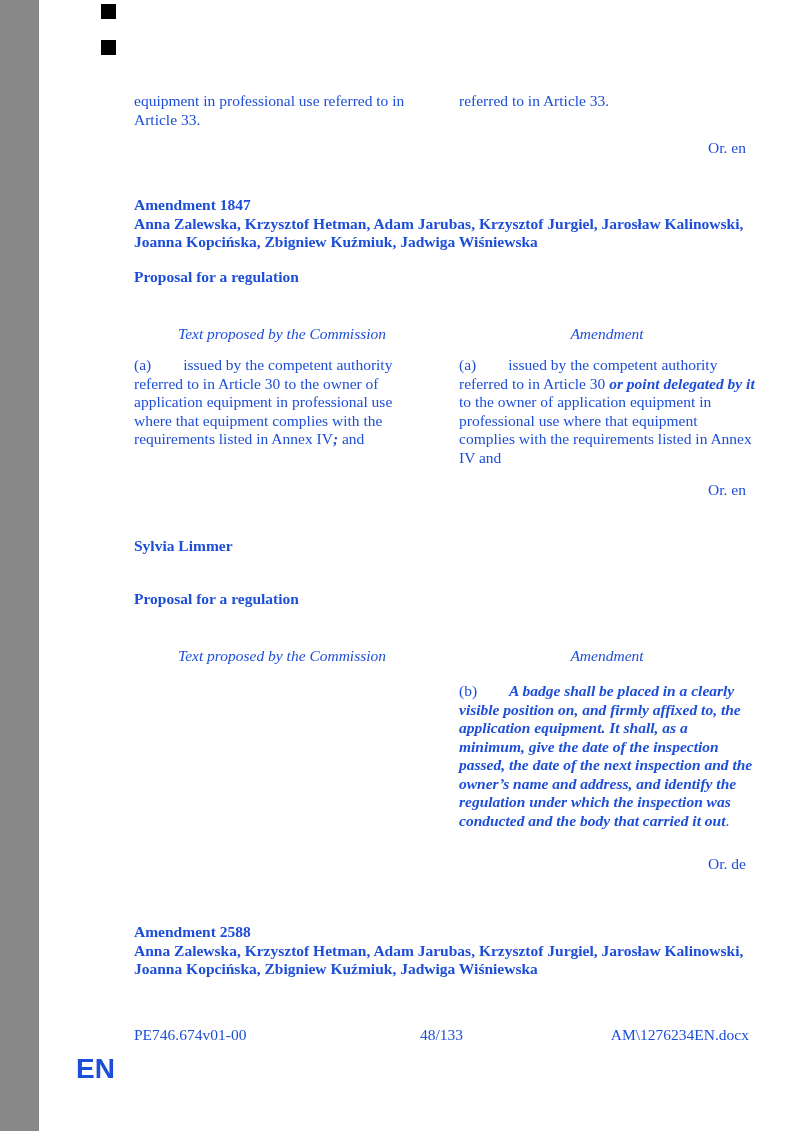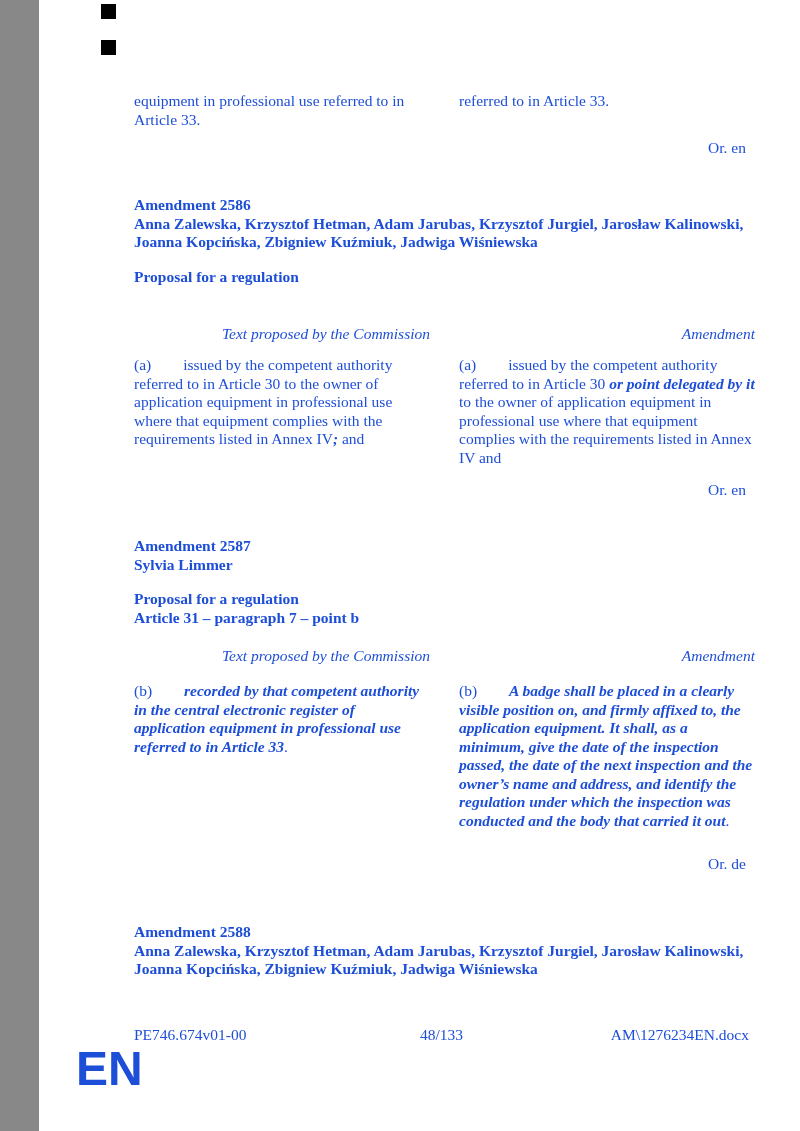--- a/index.html
+++ b/index.html
@@ -9,78 +9,75 @@
     background:#ffffff;
     font-family:"Liberation Serif", serif;
     font-size:15.5px;
     line-height:18.5px;
     color:#1d4ed8;
     overflow:hidden;
     margin-left:39px;
   }
   .abs{position:absolute;}
   .italic{font-style:italic;}
-  .center{text-align:right;}
+  .center{text-align:center;}
   .right{text-align:right;}
   .rg{font-weight:normal;font-style:normal;}
   .bi{font-weight:bold;font-style:italic;}
   .tab{display:inline-block;width:32px;}
   .col-left{left:95px;width:296px;}
   .col-right{left:420px;width:296px;}
   .fullcol{left:95px;width:612px;}
   .head-block div{font-weight:bold;}
   .reg-mark{position:absolute;left:62px;width:15px;height:15px;background:#000;}
   .footer{
     position:absolute;left:95px;top:1026px;width:615px;
     display:grid;grid-template-columns:1fr auto 1fr;align-items:baseline;
   }
   .footer .fc{text-align:center;}
   .footer .fr{text-align:right;}
   .lang{
     position:absolute;left:37px;top:1051px;
     font-family:"Liberation Sans", sans-serif;
-    font-weight:bold;font-size:48px;line-height:36px;
+    font-weight:bold;font-size:28px;line-height:36px;
   }
 </style>
 </head>
 <body>
 
 <div class="page">
 
   <div class="reg-mark" style="top:4px;"></div>
   <div class="reg-mark" style="top:40px;"></div>
 
   <div class="abs col-left" style="top:92px;">equipment in professional use referred to in Article 33.</div>
   <div class="abs col-right" style="top:92px;">referred to in Article 33.</div>
   <div class="abs fullcol right" style="top:139px;">Or. en</div>
 
   <div class="abs fullcol head-block" style="top:196px;">
-    <div>Amendment 2586</div>
+    <div>Amendment 1847</div>
     <div>Anna Zalewska, Krzysztof Hetman, Adam Jarubas, Krzysztof Jurgiel, Jarosław Kalinowski, Joanna Kopcińska, Zbigniew Kuźmiuk, Jadwiga Wiśniewska</div>
   </div>
   <div class="abs fullcol head-block" style="top:268px;">
     <div>Proposal for a regulation</div>
   </div>
   <div class="abs col-left italic center" style="top:325px;">Text proposed by the Commission</div>
   <div class="abs col-right italic center" style="top:325px;">Amendment</div>
   <div class="abs col-left" style="top:356px;"><span class="rg">(a)</span><span class="tab"></span><span class="rg">issued by the competent authority referred to in Article 30 to the owner of application equipment in professional use where that equipment complies with the requirements listed in Annex IV</span><span class="bi">;</span><span class="rg"> and</span></div>
   <div class="abs col-right" style="top:356px;"><span class="rg">(a)</span><span class="tab"></span><span class="rg">issued by the competent authority referred to in Article 30 </span><span class="bi">or point delegated by it</span><span class="rg"> to the owner of application equipment in professional use where that equipment complies with the requirements listed in Annex IV and</span></div>
   <div class="abs fullcol right" style="top:481px;">Or. en</div>
 
   <div class="abs fullcol head-block" style="top:537px;">
-    <div>Amendment 2587</div>
     <div>Sylvia Limmer</div>
   </div>
   <div class="abs fullcol head-block" style="top:590px;">
     <div>Proposal for a regulation</div>
-    <div>Article 31 – paragraph 7 – point b</div>
   </div>
   <div class="abs col-left italic center" style="top:647px;">Text proposed by the Commission</div>
   <div class="abs col-right italic center" style="top:647px;">Amendment</div>
-  <div class="abs col-left" style="top:682px;"><span class="rg">(b)</span><span class="tab"></span><span class="bi">recorded by that competent authority in the central electronic register of application equipment in professional use referred to in Article 33</span><span class="rg">.</span></div>
   <div class="abs col-right" style="top:682px;"><span class="rg">(b)</span><span class="tab"></span><span class="bi">A badge shall be placed in a clearly visible position on, and firmly affixed to, the application equipment. It shall, as a minimum, give the date of the inspection passed, the date of the next inspection and the owner’s name and address, and identify the regulation under which the inspection was conducted and the body that carried it out</span><span class="rg">.</span></div>
   <div class="abs fullcol right" style="top:855px;">Or. de</div>
 
   <div class="abs fullcol head-block" style="top:923px;">
     <div>Amendment 2588</div>
     <div>Anna Zalewska, Krzysztof Hetman, Adam Jarubas, Krzysztof Jurgiel, Jarosław Kalinowski, Joanna Kopcińska, Zbigniew Kuźmiuk, Jadwiga Wiśniewska</div>
   </div>
 
   <div class="footer">
     <span>PE746.674v01-00</span>

